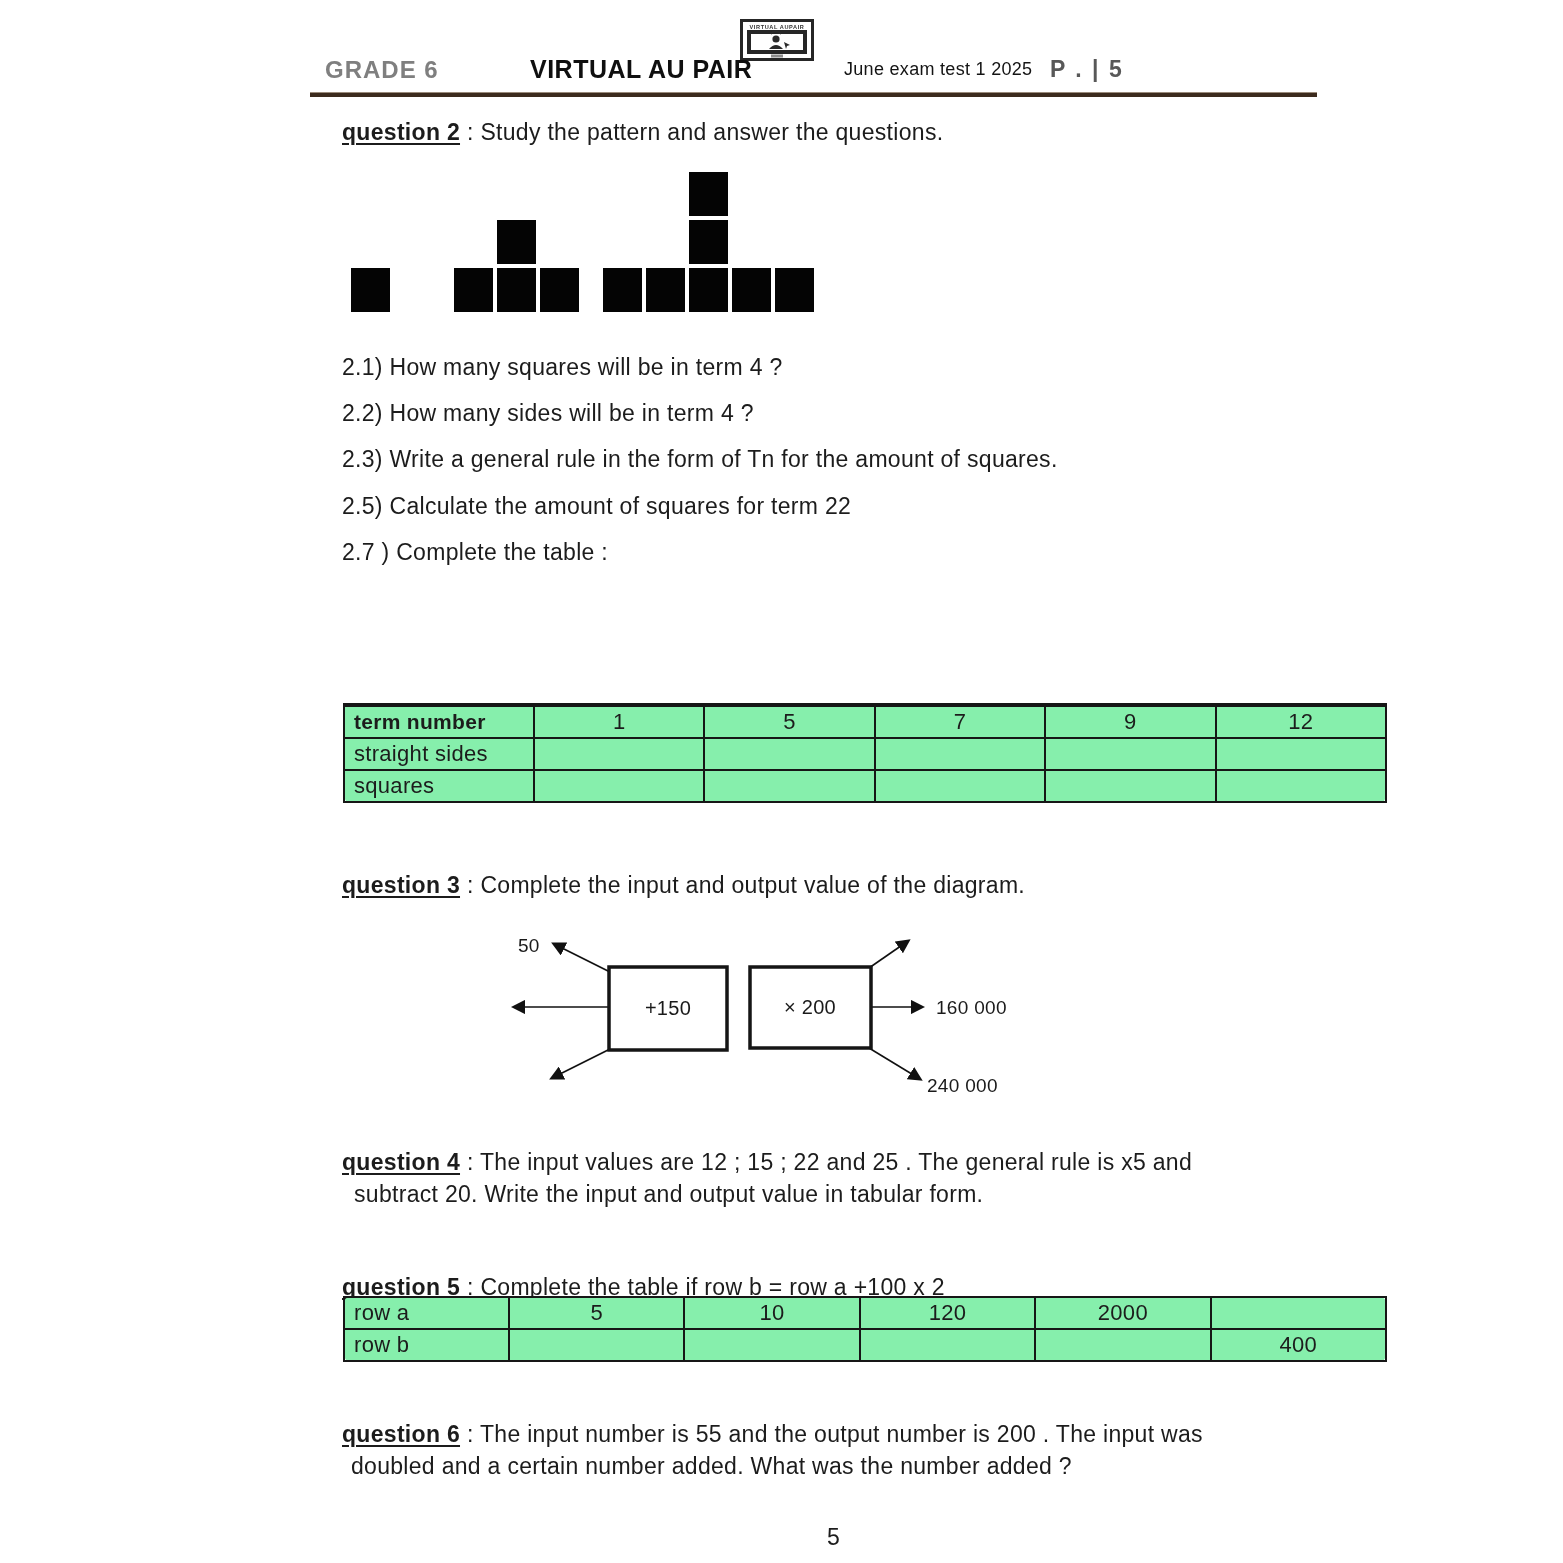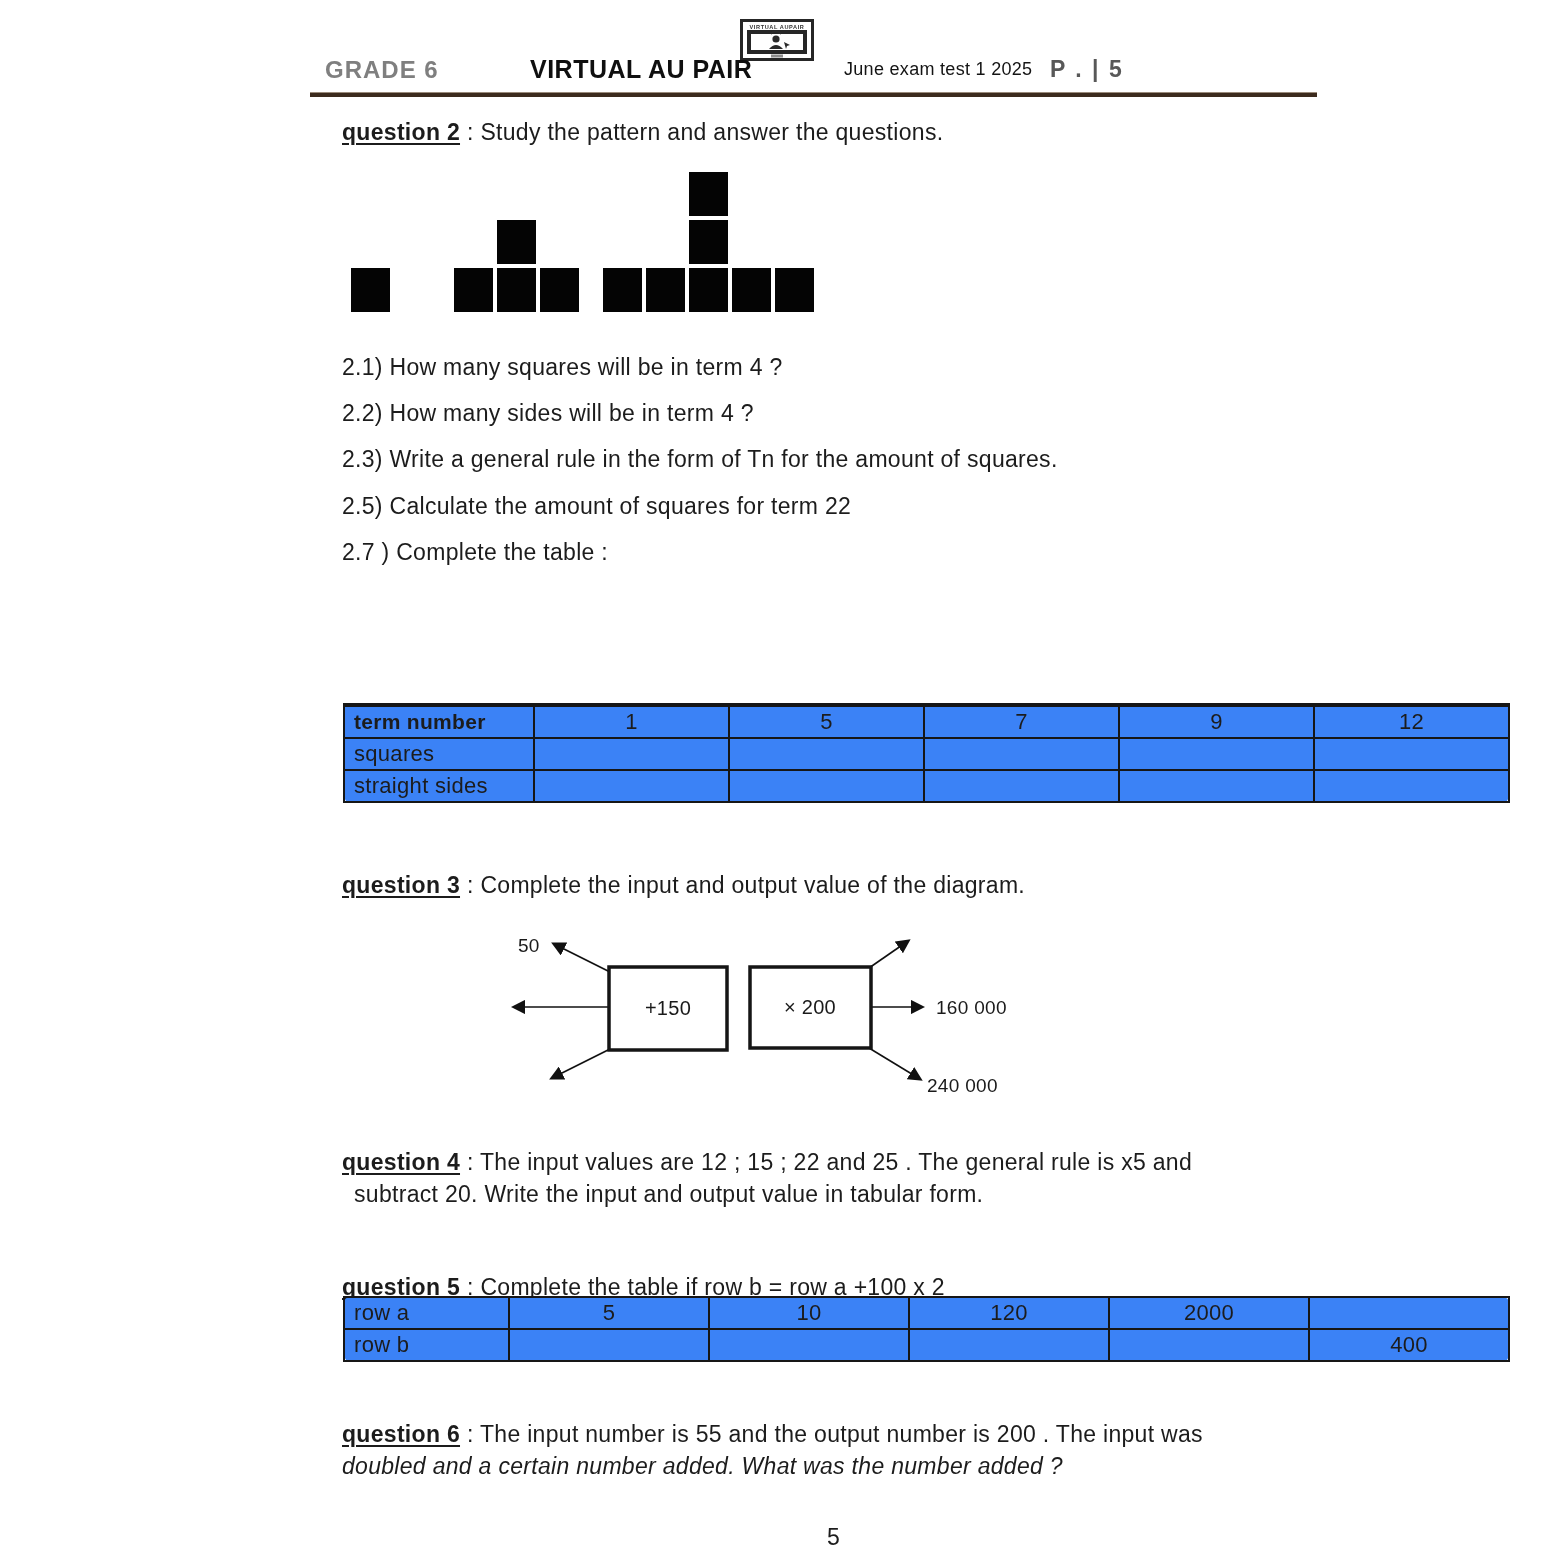--- a/index.html
+++ b/index.html
@@ -28,21 +28,21 @@
   .term{position:absolute;bottom:0;display:flex;align-items:flex-end;gap:4px;}
   .pcol{display:flex;flex-direction:column;gap:4px;}
   .sq{width:39px;height:44px;background:#040404;}
 
   
   #q2-items{left:342px;top:344px;}
   .q2-item{font-size:23px;line-height:46.2px;white-space:nowrap;}
 
   
   table{border-collapse:collapse;table-layout:fixed;}
-  .doc-table{position:absolute;left:343px;width:1167px;background:#3b82f6;border-radius:9px;}
+  .doc-table{position:absolute;left:343px;width:1044px;background:#86efac;border-radius:9px;}
   .doc-table td,.doc-table th{border:2px solid #161616;height:30px;font-size:22px;font-weight:normal;
     padding:0 2px 0 9px;text-align:left;overflow:hidden;}
   .doc-table .val{text-align:center;padding:0;}
   #table1{top:703px;border-top:4px solid #161616;}
   #table1 th.lbl{font-weight:bold;font-size:21px;}
   #table2{top:1296px;}
 
   
   #diagram{left:478px;top:908px;}
 
@@ -133,29 +133,29 @@
   <tbody>
       <tr>
     <th class="lbl">term number</th>
     <th class="val">1</th>
     <th class="val">5</th>
     <th class="val">7</th>
     <th class="val">9</th>
     <th class="val">12</th>
   </tr>
   <tr>
+    <td>straight sides</td>
+    <td class="val"></td>
+    <td class="val"></td>
+    <td class="val"></td>
+    <td class="val"></td>
+    <td class="val"></td>
+  </tr>
+  <tr>
     <td>squares</td>
-    <td class="val"></td>
-    <td class="val"></td>
-    <td class="val"></td>
-    <td class="val"></td>
-    <td class="val"></td>
-  </tr>
-  <tr>
-    <td>straight sides</td>
     <td class="val"></td>
     <td class="val"></td>
     <td class="val"></td>
     <td class="val"></td>
     <td class="val"></td>
   </tr>
 </tbody>
   </table>
 
 <p class="q-line" style="left:342px;top:849px;">
@@ -223,15 +223,15 @@
     <td class="val"></td>
     <td class="val"></td>
     <td class="val">400</td>
   </tr>
 </tbody>
   </table>
 
 <p class="q-line" style="left:342px;top:1398px;">
   <span class="q-title">question 6</span><span class="q-rest">: The input number is 55 and the output number is 200 . The input was</span>
 </p>
-<p class="q-line" style="left:342px;top:1430px;font-style:italic;">doubled and a certain number added. What was the number added ?</p>
+<p class="q-line" style="left:351px;top:1430px;">doubled and a certain number added. What was the number added ?</p>
 
 <div class="abs footer-page">5</div>
 
 </body></html>

